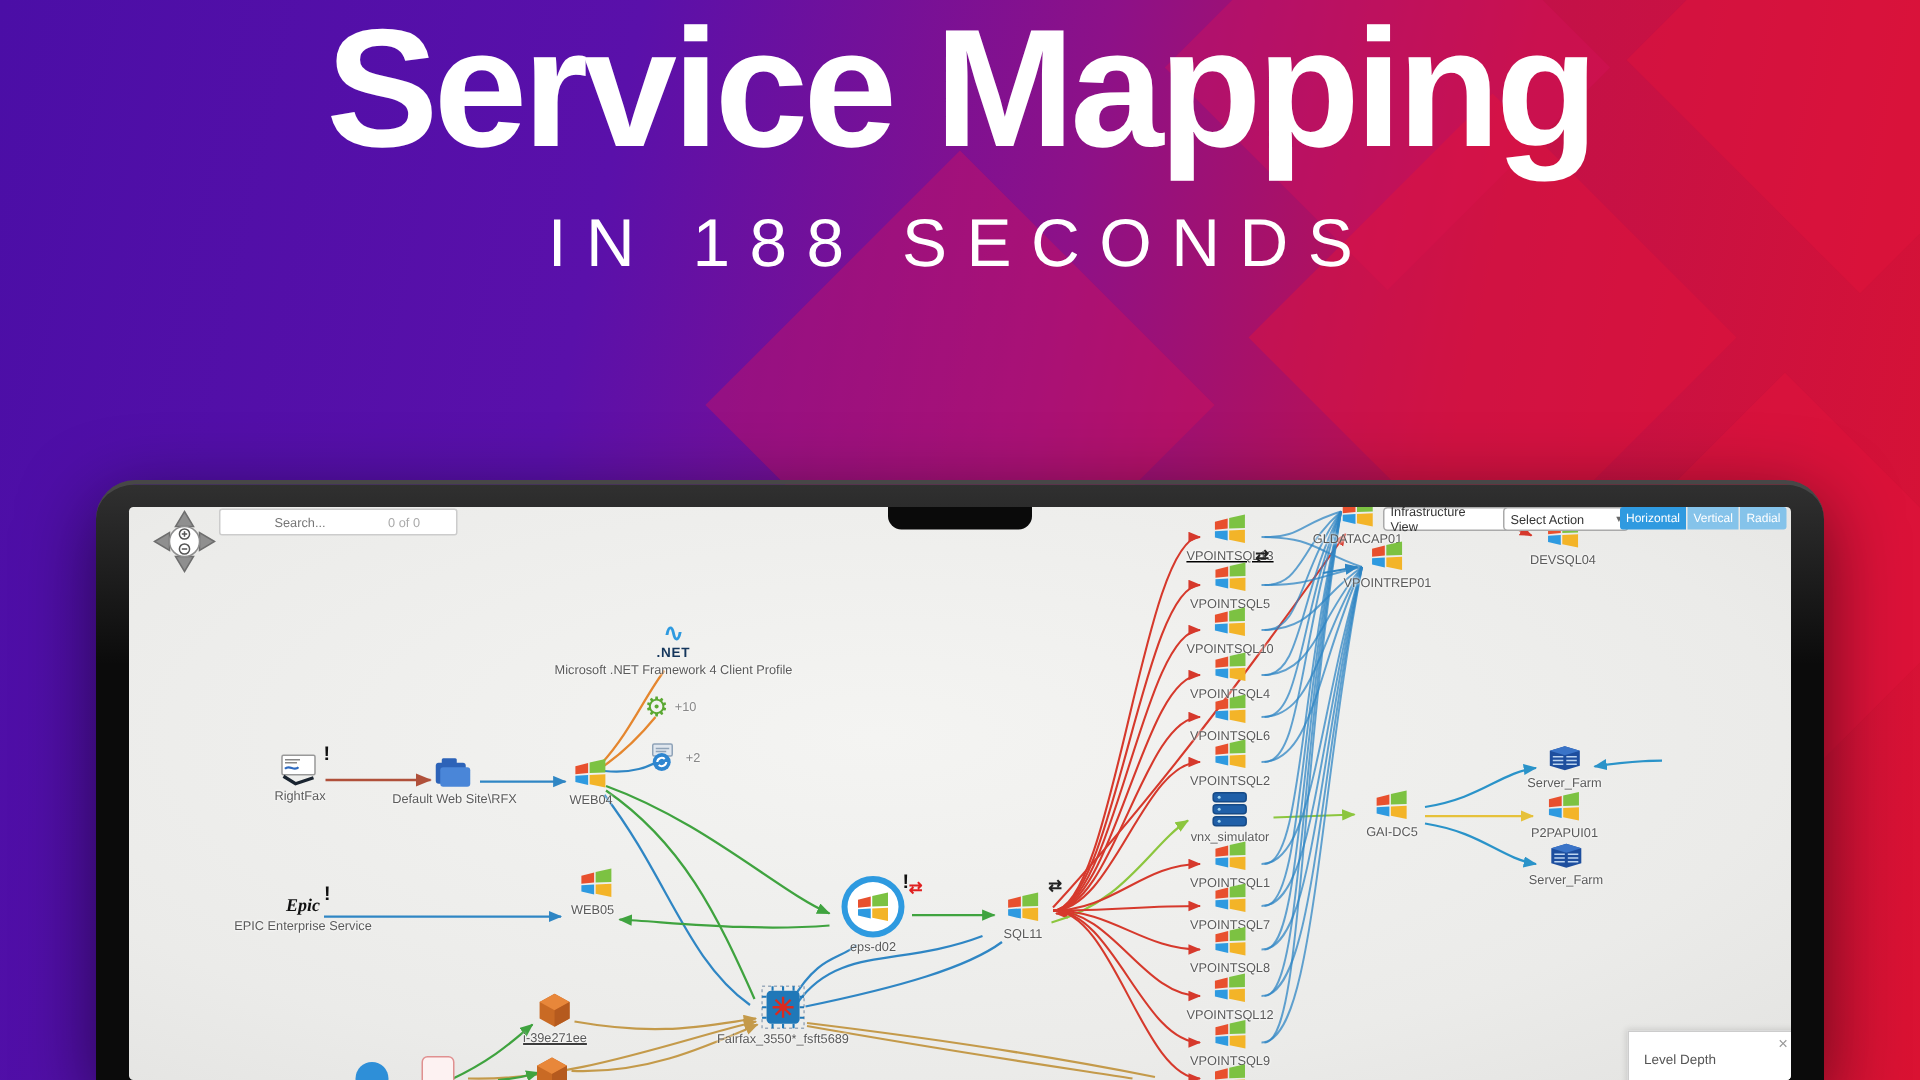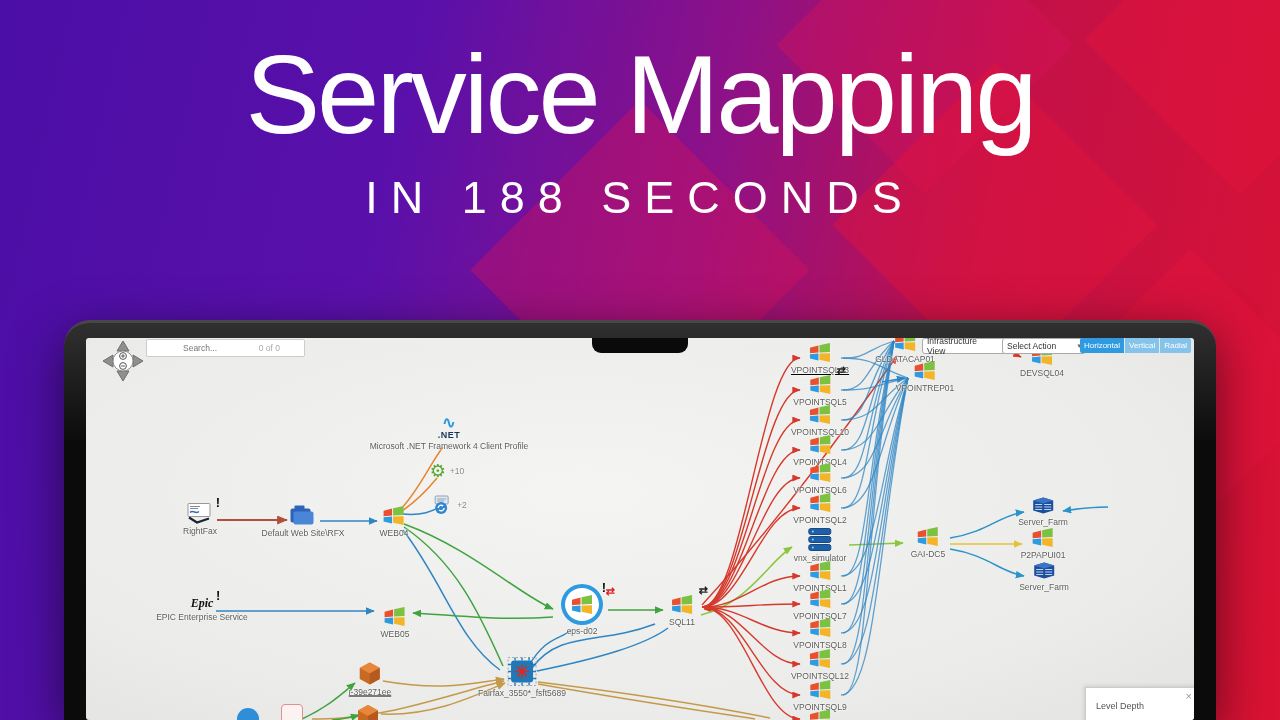--- a/index.html
+++ b/index.html
@@ -3,21 +3,21 @@
 <meta charset="utf-8">
 <style>
   html,body{margin:0;padding:0;}
   body{width:1280px;height:720px;overflow:hidden;position:relative;
        font-family:"Liberation Sans",sans-serif;background:#4b0ea6;}
   
   .bg{position:absolute;inset:0;
       background:linear-gradient(102deg,#4b0ea6 0%,#5a10aa 30%,#8d1188 52%,#c31148 72%,#da1232 100%);}
   .bg svg{position:absolute;inset:0;}
   .hero{position:absolute;left:0;top:0;width:1280px;text-align:center;color:#fff;z-index:2;}
-  .hero-title{margin-top:36px;font-size:112px;font-weight:normal;letter-spacing:-3px;line-height:1.05;}
+  .hero-title{font-size:112px;font-weight:bold;letter-spacing:-3px;line-height:1.05;}
   .hero-sub{margin-top:18px;font-size:45px;letter-spacing:13px;font-weight:normal;}
   
   .laptop{position:absolute;left:64px;top:320px;width:1152px;height:400px;z-index:3;
           background:linear-gradient(#303030,#0b0b0b 30%);border-radius:26px 26px 0 0;
           border-top:3px solid #474747;box-shadow:0 14px 50px rgba(0,0,0,.55);}
   .screen{position:absolute;left:86px;top:338px;width:1108px;height:382px;z-index:4;
           background:radial-gradient(ellipse at 45% 40%,#f4f4f2 0%,#ebebe9 70%,#e3e3e1 100%);
           border-radius:3px;overflow:hidden;}
   .notch{position:absolute;left:506px;top:0;width:96px;height:15px;background:#0a0a0a;
          border-radius:0 0 9px 9px;z-index:30;}
@@ -294,21 +294,21 @@
         </span>
         <span class="nlabel">+2</span>
       </div>
       <div class="node" style="left: 116px; top: 271px;">
         <span class="nicon">
           <span style="font:italic bold 12px 'Liberation Serif',serif;color:#111;">Epic</span>
           <span class="b-warn">!</span>
         </span>
         <span class="nlabel">EPIC Enterprise Service</span>
       </div>
-      <div class="node" style="left: 309px; top: 284px;">
+      <div class="node" style="left: 309px; top: 256px; align-items: flex-end;">
         <span class="nicon">
           <svg width="24" height="23" viewBox="0 0 24 23">
             <path fill="#e8502e" d="M2 6.8 10.5 4.6 10.5 11.4 2 12.2z"></path>
             <path fill="#7cc242" d="M11.5 4.3 22 2 22 11 11.5 11.4z"></path>
             <path fill="#2e9ae0" d="M2 13.2 10.5 12.6 10.5 19.4 2 17.4z"></path>
             <path fill="#f3b428" d="M11.5 12.6 22 12.2 22 21 11.5 18.8z"></path>
           </svg>
         </span>
         <span class="nlabel">WEB05</span>
       </div>

